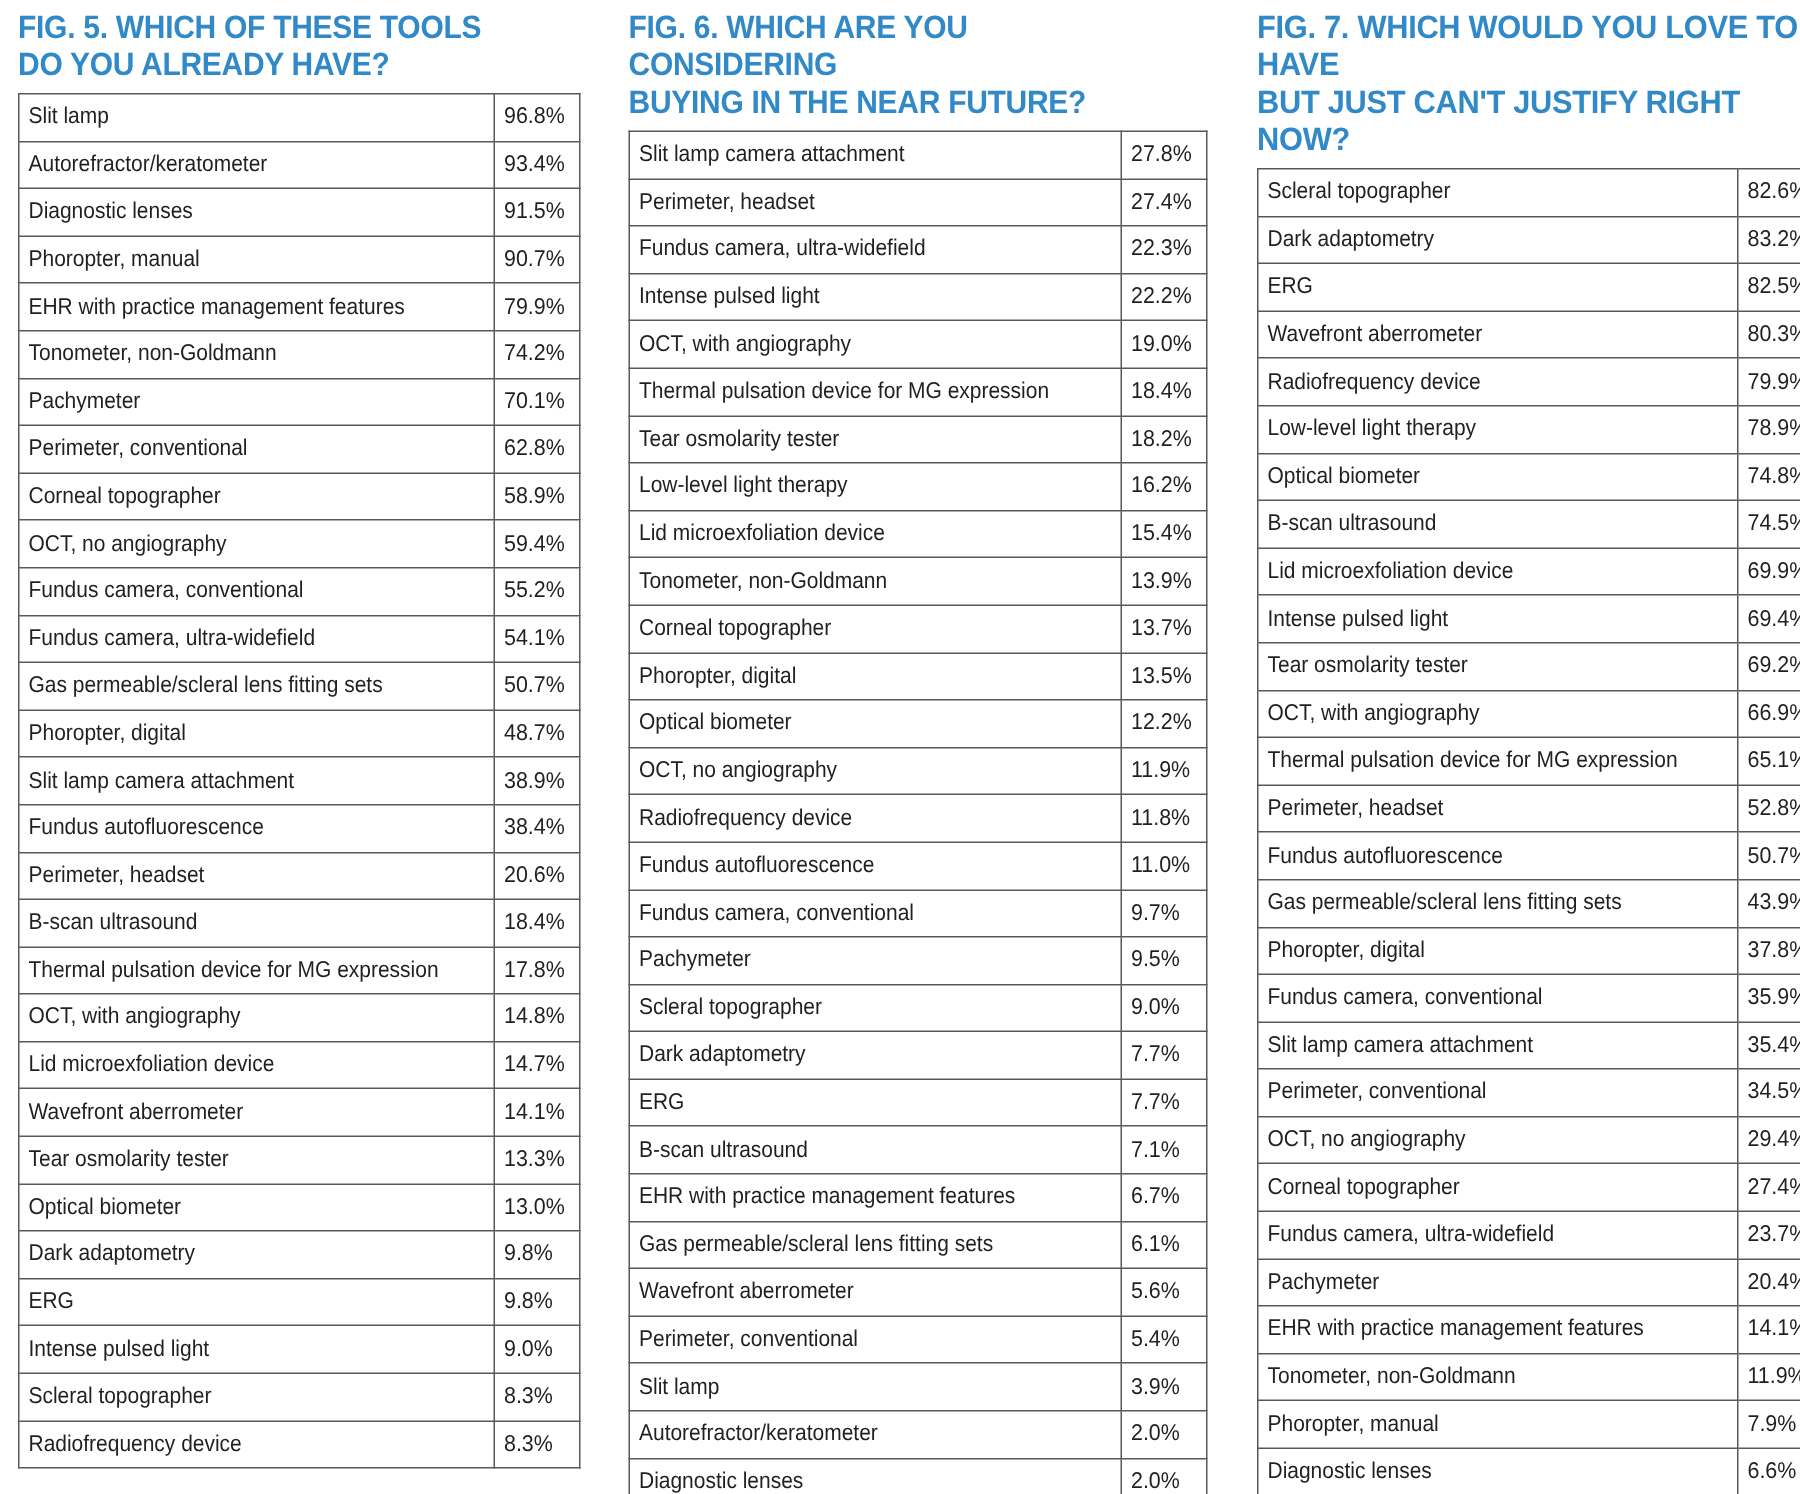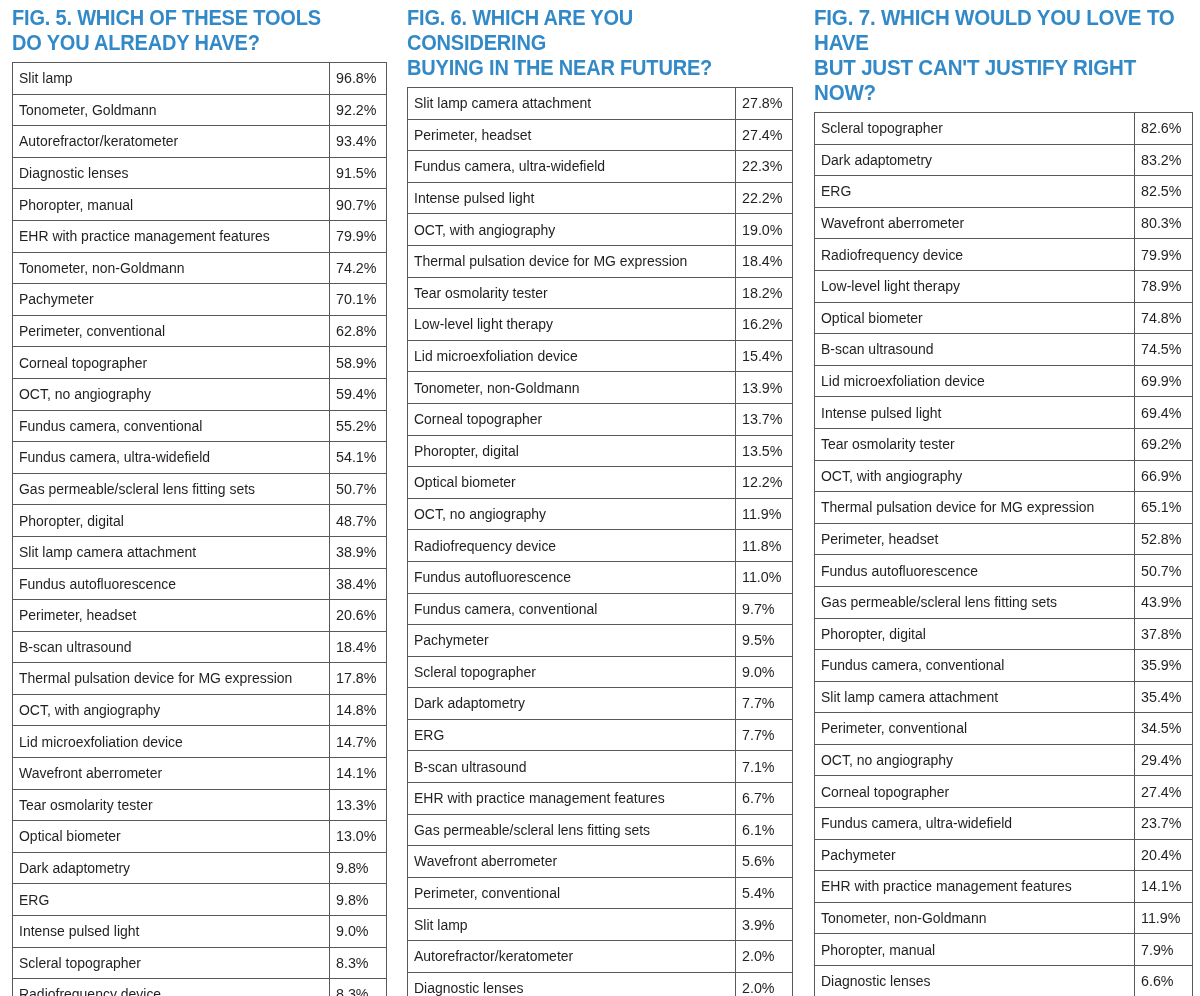--- a/index.html
+++ b/index.html
@@ -15,21 +15,21 @@
     color: #231f20;
     overflow: hidden;
   }
   #page {
     position: relative;
     width: 1200px;
     height: 996px;
     display: flex;
     flex-direction: row;
     align-items: flex-start;
-    gap: 0px;
+    gap: 12px;
   }
   .figure-column {
     box-sizing: border-box;
     display: flex;
     flex-direction: column;
   }
   .col-1 { width: 400px; padding-left: 12px; padding-right: 14px; }
   .col-2 { width: 406px; padding-left: 7px; padding-right: 14px; }
   .col-3 { width: 394px; padding-left: 8px; padding-right: 8px; }
 
@@ -106,24 +106,20 @@
       <colgroup>
           <col class="c-label">
           <col class="c-value">
         </colgroup>
       <tbody>
           <tr>
             <td class="label-cell"><span>Slit lamp</span></td>
             <td class="value-cell"><span>96.8%</span></td>
           </tr>
           <tr>
-            <td class="label-cell"><span>Tonometer, Goldmann</span></td>
-            <td class="value-cell"><span>92.2%</span></td>
-          </tr>
-          <tr>
             <td class="label-cell"><span>Autorefractor/keratometer</span></td>
             <td class="value-cell"><span>93.4%</span></td>
           </tr>
           <tr>
             <td class="label-cell"><span>Diagnostic lenses</span></td>
             <td class="value-cell"><span>91.5%</span></td>
           </tr>
           <tr>
             <td class="label-cell"><span>Phoropter, manual</span></td>
             <td class="value-cell"><span>90.7%</span></td>

